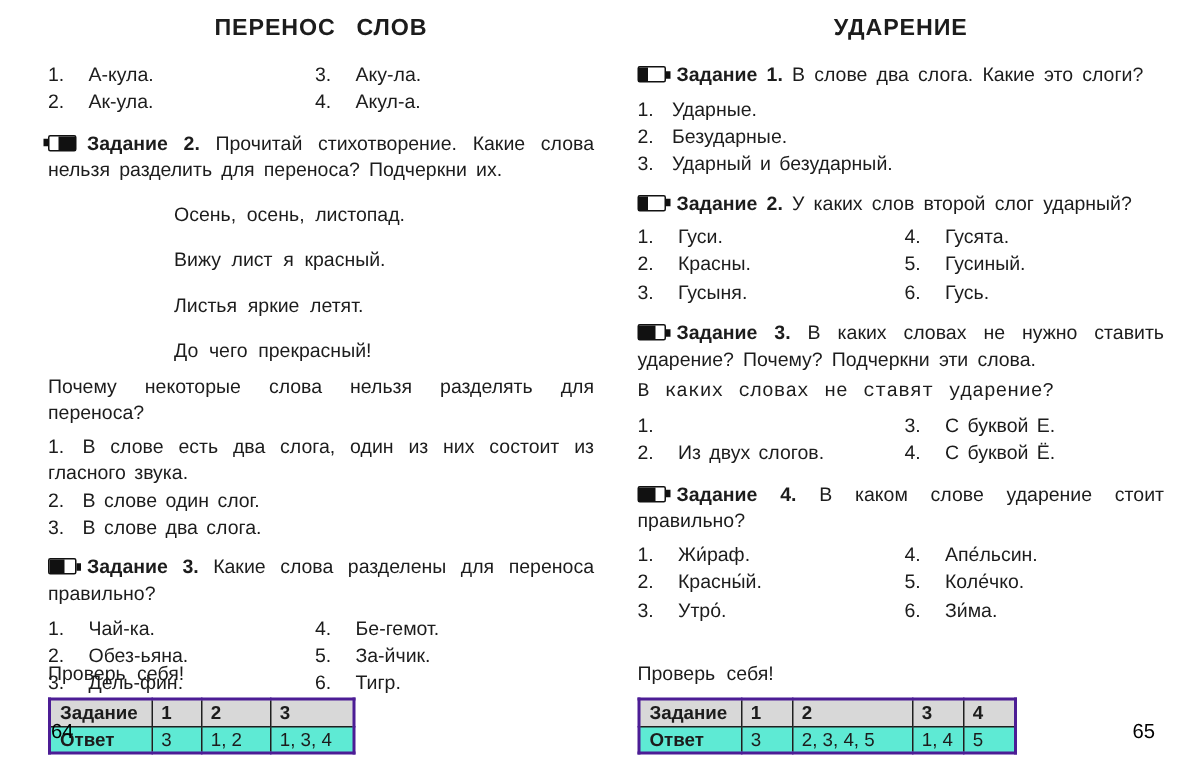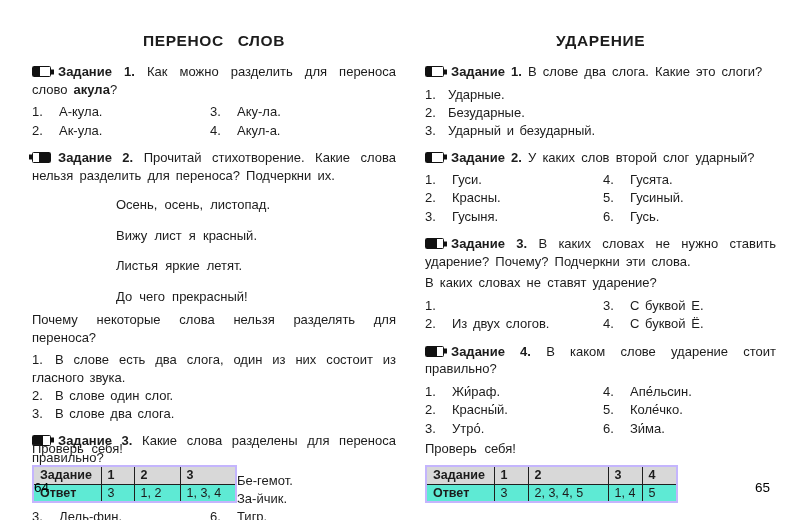--- a/index.html
+++ b/index.html
@@ -4,21 +4,21 @@
 <style>
   * { margin:0; padding:0; box-sizing:border-box; }
   html,body { width:800px; height:520px; overflow:hidden; }
   body {
     background:#ffffff;
     font-family:"Liberation Sans", sans-serif;
     color:#1c1c1c;
     font-size:13px;
   }
   .spread { position:relative; width:800px; height:520px; display:flex; background:#fff; }
-  .page { position:relative; width:400px; height:520px; padding-top:32px; }
+  .page { position:relative; width:400px; height:520px; padding-top:10px; }
   .page.left  { padding-left:32px; padding-right:4px; }
   .page.right { padding-left:25px; padding-right:24px; }
 
   h1.title {
     font-size:15.5px; font-weight:bold; text-align:center;
     letter-spacing:.6px; word-spacing:9px; margin-bottom:13px;
   }
 
   .task { margin-bottom:9px; }
   .head { text-align:justify; line-height:1.36; word-spacing:2.5px; }
@@ -42,28 +42,28 @@
   .opt .num { flex:0 0 27px; }
   .opt .txt { word-spacing:2px; }
   .opts.one .opt { display:block; text-align:justify; word-spacing:2.5px; }
   .opts.one .opt .num { display:inline-block; width:23px; }
 
   .poem { margin:4px 0 5px 84px; }
   .poem p { line-height:1.42; word-spacing:3.5px;margin-top:12px; }
 
   .para { text-align:justify; line-height:1.36; word-spacing:2.5px; margin-top:5px; }
   .words-line { margin-top:4px; }
-  .subq { margin-top:4px; }
+  .subq { margin-top:4px;font-family:Liberation Mono, monospace; }
 
   .page-bottom { position:absolute; bottom:17px; }
   .page.left  .page-bottom { left:32px; }
   .page.right .page-bottom { left:25px; }
   .check { font-weight:normal; word-spacing:4px; margin-bottom:9px; }
 
-  table.answers { border-collapse:collapse; border:2px solid #c4b5fd; }
+  table.answers { border-collapse:collapse; border:2px solid #4c1d95; }
   table.answers td {
     border:1.6px solid #1f1f1f;
     font-size:12.5px; padding:1px 6px; height:18px;
     background:#5eead4; vertical-align:middle;
   }
   table.answers tr.hdr td { background:#d8d8d8; font-weight:bold; }
   table.answers td.rowlbl { font-weight:bold; }
   .tl td:nth-child(1){ width:68px; } .tl td:nth-child(2){ width:33px; }
   .tl td:nth-child(3){ width:46px; } .tl td:nth-child(4){ width:56px; }
   .tr td:nth-child(1){ width:68px; } .tr td:nth-child(2){ width:34px; }
@@ -76,21 +76,20 @@
 </style>
 </head>
 <body>
 
 <div class="spread">
 
   <div class="page left">
     <h1 class="title">ПЕРЕНОС СЛОВ</h1>
 
     <div class="task">
-      <p class="head"><span class="battery"><span class="fill" style="width: 40%;"></span><span class="nub"></span></span><b class="lbl">Задание 1.</b> <span>Как можно разделить для переноса слово</span> <b>акула</b><span>?</span></p>
       <div class="opts two">
         <div class="col">
           <p class="opt">
               <span class="num">1.</span>
               <span class="txt">А-кула.</span>
             </p>
           <p class="opt">
               <span class="num">2.</span>
               <span class="txt">Ак-ула.</span>
             </p>

